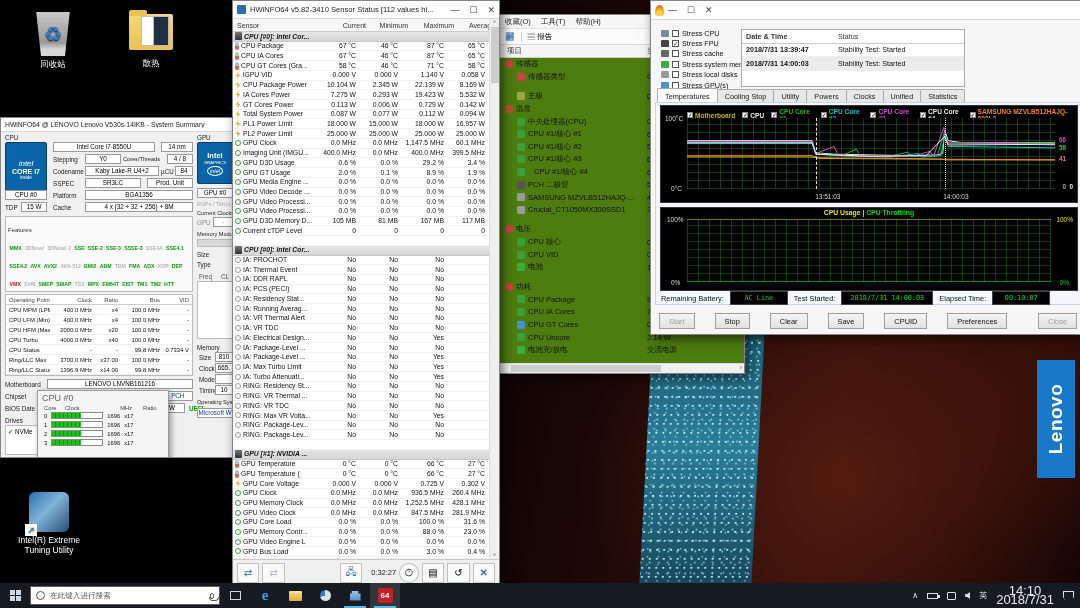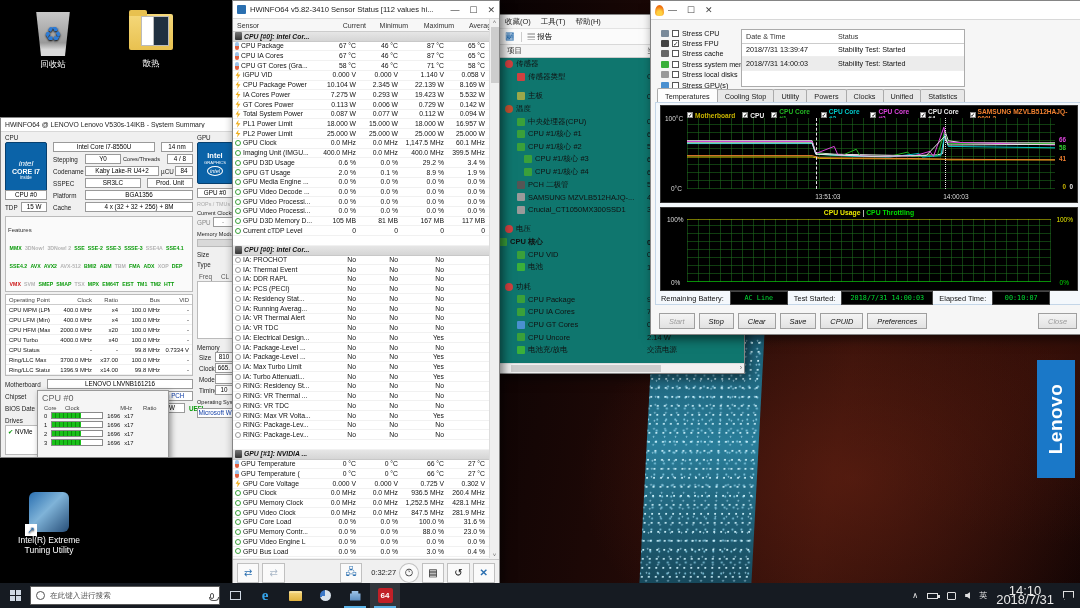--- a/index.html
+++ b/index.html
@@ -61,35 +61,35 @@
   .sens-scroll{position:absolute;right:0;top:18px;bottom:27px;width:10px;background:#f0f0f0;border-left:1px solid #ddd;
     display:flex;flex-direction:column;align-items:center;font-size:6px;color:#666;}
   .sens-scroll .thumb{width:8px;height:56px;background:#cdcdcd;margin-top:2px;}
   .sens-foot{position:absolute;left:0;right:0;bottom:0;height:26px;background:#f0f0f0;border-top:1px solid #c9c9c9;
     display:flex;align-items:center;gap:3px;padding:0 4px;}
   .fbtn{width:24px;height:20px;border:1px solid #c0c0c0;background:#fafafa;display:flex;align-items:center;justify-content:center;font-size:10px;}
   
   .cn-menu{display:flex;gap:10px;font-size:7.5px;color:#222;height:13px;align-items:center;padding:0 6px;background:#f7f7f7;}
   .cn-tool{display:flex;gap:6px;align-items:center;height:17px;background:#fbfbfb;border-top:1px solid #e3e3e3;border-bottom:1px solid #d8d8d8;padding:0 6px;font-size:7.5px;}
   .cn-cols{display:flex;height:13px;font-size:7.5px;color:#333;background:#f5f5f5;border-bottom:1px solid #ccc;align-items:center;}
-  .cn-list{background:#0f766e;position:absolute;left:0;right:0;top:43px;bottom:10px;overflow:hidden;}
+  .cn-list{background:#4d7c0f;position:absolute;left:0;right:0;top:43px;bottom:10px;overflow:hidden;}
   .cn-row{display:flex;align-items:center;height:12.6px;font-size:7.5px;color:#111;}
   .cn-row .v{position:absolute;left:148px;}
   .cn-ic{width:8px;height:8px;flex:0 0 auto;margin-right:3px;border-radius:1px;}
   .cn-gap{height:7px;}
   .cn-hscroll{position:absolute;left:0;right:0;bottom:0;height:10px;background:#f0f0f0;border-top:1px solid #ddd;}
   .cn-hscroll .thumb{position:absolute;left:12px;top:1px;height:7px;width:150px;background:#cdcdcd;}
   
   .chk-row{display:flex;align-items:center;gap:3px;height:10.4px;font-size:7.2px;color:#111;}
   .cbox{width:7px;height:7px;border:1px solid #555;background:#fff;font-size:6.5px;line-height:6px;text-align:center;color:#111;}
   .sicon{width:8px;height:7px;border-radius:1px;}
   .logtbl{position:absolute;left:90px;top:28px;width:224px;height:58px;border:1px solid #ababab;background:#fff;font-size:7.2px;color:#111;}
   .logtbl .tr{display:flex;height:13.5px;align-items:center;border-bottom:1px solid #eee;}
   .logtbl .th{font-weight:normal;border-bottom:1px solid #ccc;color:#333;}
-  .logtbl .c1{width:92px;padding-left:4px;}
+  .logtbl .c1{width:92px;padding-left:4px;font-weight:bold;}
   .logtbl .c2{flex:1;padding-left:4px;}
   .tabs{position:absolute;left:6px;top:88px;display:flex;font-size:7.3px;}
   .tab{padding:2px 7px;border:1px solid #ababab;border-bottom:none;background:#e8e8e8;color:#222;margin-right:-1px;border-radius:2px 2px 0 0;}
   .tab.act{background:#fdfdfd;position:relative;top:-1px;padding-top:3px;}
   .gpanel{position:absolute;left:4px;top:101px;right:0;height:203px;background:#f4f8fc;border:1px solid #c4d6e8;}
   .gbox{position:absolute;left:4px;right:4px;background:#000;border:1px solid #333;}
   .legend{display:flex;gap:7px;align-items:center;padding:2px 4px 0 26px;font-size:6.6px;font-weight:bold;}
   .legend .cb{width:6px;height:6px;background:#fff;border:1px solid #888;font-size:5.5px;line-height:5px;text-align:center;color:#000;}
   .plot{position:absolute;background:
      repeating-linear-gradient(90deg,rgba(30,110,30,.55) 0 1px,transparent 1px 11px),
@@ -391,26 +391,26 @@
         <div class="cn-row" style="position: relative; padding-left: 18px;">
           <span class="cn-ic" style="background: rgb(58, 160, 58);"></span>
           <span>CPU #1/核心 #1</span>
           <span class="v">65 °C (1</span>
         </div>
         <div class="cn-row" style="position: relative; padding-left: 18px;">
           <span class="cn-ic" style="background: rgb(58, 160, 58);"></span>
           <span>CPU #1/核心 #2</span>
           <span class="v">59 °C (1</span>
         </div>
-        <div class="cn-row" style="position: relative; padding-left: 25px;">
+        <div class="cn-row" style="position: relative; padding-left: 18px;">
           <span class="cn-ic" style="background: rgb(58, 160, 58);"></span>
           <span>CPU #1/核心 #3</span>
           <span class="v">67 °C (1</span>
         </div>
-        <div class="cn-row" style="position: relative; padding-left: 25px;">
+        <div class="cn-row" style="position: relative; padding-left: 18px; gap: 6px;">
           <span class="cn-ic" style="background: rgb(58, 160, 58);"></span>
           <span>CPU #1/核心 #4</span>
           <span class="v">61 °C (1</span>
         </div>
         <div class="cn-row" style="position: relative; padding-left: 18px;">
           <span class="cn-ic" style="background: rgb(85, 85, 85);"></span>
           <span>PCH 二极管</span>
           <span class="v">52 °C (1</span>
         </div>
         <div class="cn-row" style="position: relative; padding-left: 18px;">
@@ -421,21 +421,21 @@
         <div class="cn-row" style="position: relative; padding-left: 18px;">
           <span class="cn-ic" style="background: rgb(154, 154, 154);"></span>
           <span>Crucial_CT1050MX300SSD1</span>
           <span class="v">36 °C (9</span>
         </div>
         <div class="cn-gap"></div>
         <div class="cn-row" style="position: relative; padding-left: 6px;">
           <span class="cn-ic" style="background: rgb(208, 64, 64); border-radius: 50%;"></span>
           <span>电压</span>
         </div>
-        <div class="cn-row" style="position: relative; padding-left: 0; font-weight: bold;">
+        <div class="cn-row" style="position: relative; padding-left: 18px;">
           <span class="cn-ic" style="background: rgb(58, 160, 58);"></span>
           <span>CPU 核心</span>
           <span class="v">0.738 V</span>
         </div>
         <div class="cn-row" style="position: relative; padding-left: 18px;">
           <span class="cn-ic" style="background: rgb(58, 160, 58);"></span>
           <span>CPU VID</span>
           <span class="v">0.738 V</span>
         </div>
         <div class="cn-row" style="position: relative; padding-left: 18px;">
@@ -1015,21 +1015,21 @@
       </div>
     </div>
     <div style="position:absolute;left:10px;top:290px;display:flex;align-items:center;gap:6px;font-size:7.4px;color:#111;">
       <span>Remaining Battery:</span>
       <span class="lcd">AC Line</span>
       <span>Test Started:</span>
       <span class="lcd" style="min-width:92px;">2018/7/31 14:00:03</span>
       <span>Elapsed Time:</span>
       <span class="lcd">00:10:07</span>
     </div>
-    <div id="stabbtns" style="position:absolute;left:8px;right:6px;top:312px;display:flex;gap:4px;align-items:flex-start;font-style:italic;">
+    <div id="stabbtns" style="position:absolute;left:8px;right:6px;top:312px;display:flex;gap:20px;align-items:flex-start;">
         <span class="btn dis">Start</span>
         <span class="btn">Stop</span>
         <span class="btn">Clear</span>
         <span class="btn">Save</span>
         <span class="btn">CPUID</span>
         <span class="btn">Preferences</span>
         <span class="btn dis" style="margin-left: auto;">Close</span>
       </div>
   </div>
 

